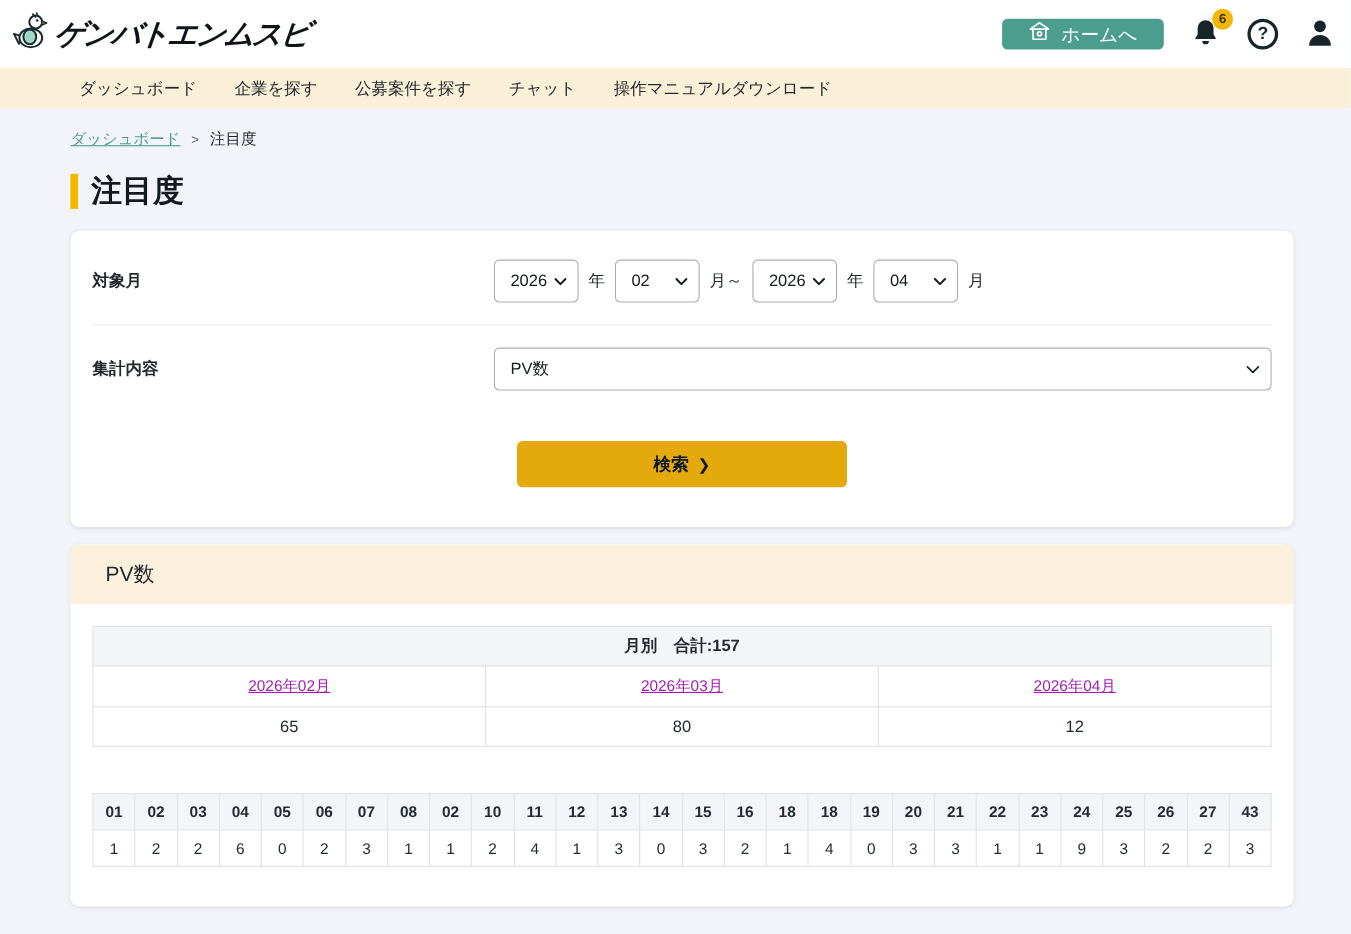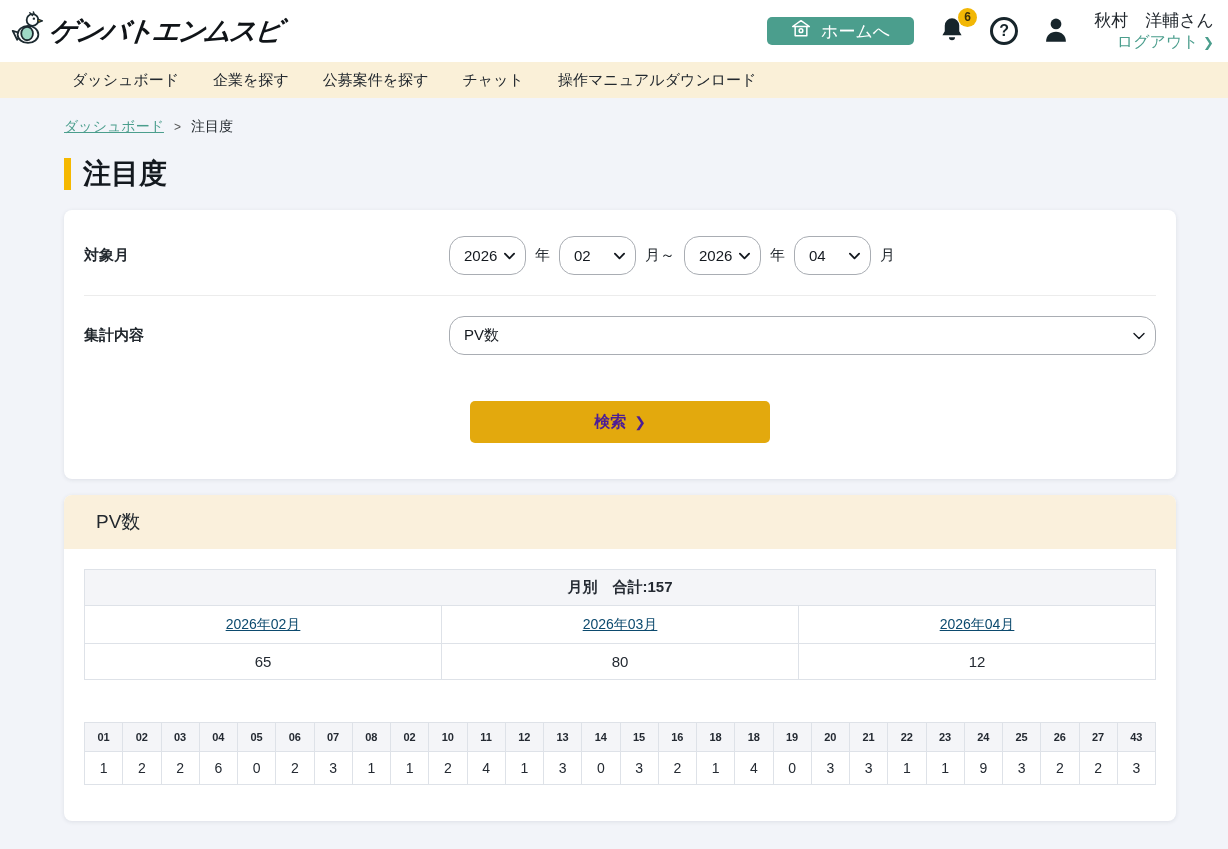--- a/index.html
+++ b/index.html
@@ -66,49 +66,49 @@
   .card {
     background:#fff; border-radius:8px;
     box-shadow:0 1px 4px rgba(40,50,70,.10);
   }
   .search-card { margin-top:20px; padding:6px 20px 36px; }
   .form-row { display:flex; align-items:center; padding:20px 0; }
   .form-row.first { border-bottom:1px solid #ececec; }
   .form-label { width:365px; font-size:15px; font-weight:bold; color:#22282e; }
   .form-controls { display:flex; align-items:center; gap:9px; flex:1; }
   .select-box {
-    height:39px; border:1px solid #a9adb3; border-radius:15px; background:#fff;
+    height:39px; border:1px solid #a9adb3; border-radius:5px; background:#fff;
     display:flex; align-items:center; justify-content:space-between;
     padding:0 10px 0 14px; font-size:15px; color:#14191f; cursor:pointer;
   }
   .select-sm { width:77px; }
   .select-wide { flex:1; }
   .unit { font-size:15px; color:#22282e; white-space:nowrap; }
   .btn-row { display:flex; justify-content:center; margin-top:26px; }
   .search-btn {
     width:300px; height:42px; background:#e3a90d; border:none; border-radius:5px;
-    font-size:16px; font-weight:bold; color:#4c1d95; cursor:pointer;
+    font-size:16px; font-weight:bold; color:#0f172a; cursor:pointer;
     display:flex; align-items:center; justify-content:center; gap:8px;
     font-family:inherit;
   }
   .search-btn .chev { font-size:14px; }
   
   .result-card { margin-top:16px; overflow:hidden; }
   .result-header {
     background:#faf0dc; padding:14px 32px; font-size:19px; color:#22282e;
   }
   .result-body { padding:20px 20px 36px; }
   table { width:100%; border-collapse:collapse; table-layout:fixed; }
   td, th { border:1px solid #dee2e8; text-align:center; font-size:15px; color:#242a32; }
   .caption-cell { background:#f4f5f8; font-weight:bold; padding:8px 4px;margin-left:25px; }
   .month-cell { padding:9px 4px; background:#fff; }
-  .month-cell a { color:#0c4a6e; font-size:14px; }
+  .month-cell a { color:#a21caf; font-size:14px; }
   .value-cell { padding:9px 4px; background:#fff; }
   .daily-table { margin-top:42px; }
-  .day-head { background:#f4f5f8; font-weight:bold; padding:8px 0; font-size:11px; }
+  .day-head { background:#f4f5f8; font-weight:bold; padding:8px 0; font-size:14px; }
   .day-val { background:#fff; padding:8px 0; font-size:14px; }
 </style>
 </head>
 <body>
 
 <header class="app-header">
   <div class="logo">
     <span>
       <svg width="36" height="40" viewBox="0 0 40 44">
         <path d="M3 24 L13 27 L8 34 Z" fill="#ffffff" stroke="#1c2a30" stroke-width="2" stroke-linejoin="round"></path>
@@ -151,27 +151,20 @@
 
     <button class="icon-btn">
       <span>
         <svg width="28" height="30" viewBox="0 0 24 24" fill="#17252b">
           <circle cx="12" cy="6.8" r="4.6"></circle>
           <path d="M3.5 22c0-5.2 3.7-8.4 8.5-8.4s8.5 3.2 8.5 8.4z"></path>
         </svg>
       </span>
     </button>
 
-    <div class="user-block">
-      <div class="user-name">秋村　洋輔さん</div>
-      <a class="logout-link" href="#">
-        <span>ログアウト</span>
-        <span class="chev">❯</span>
-      </a>
-    </div>
   </div>
 </header>
 
 <nav class="main-nav">
   <a class="nav-item" href="#">ダッシュボード</a>
   <a class="nav-item" href="#">企業を探す</a>
   <a class="nav-item" href="#">公募案件を探す</a>
   <a class="nav-item" href="#">チャット</a>
   <a class="nav-item" href="#">操作マニュアルダウンロード</a>
 </nav>

